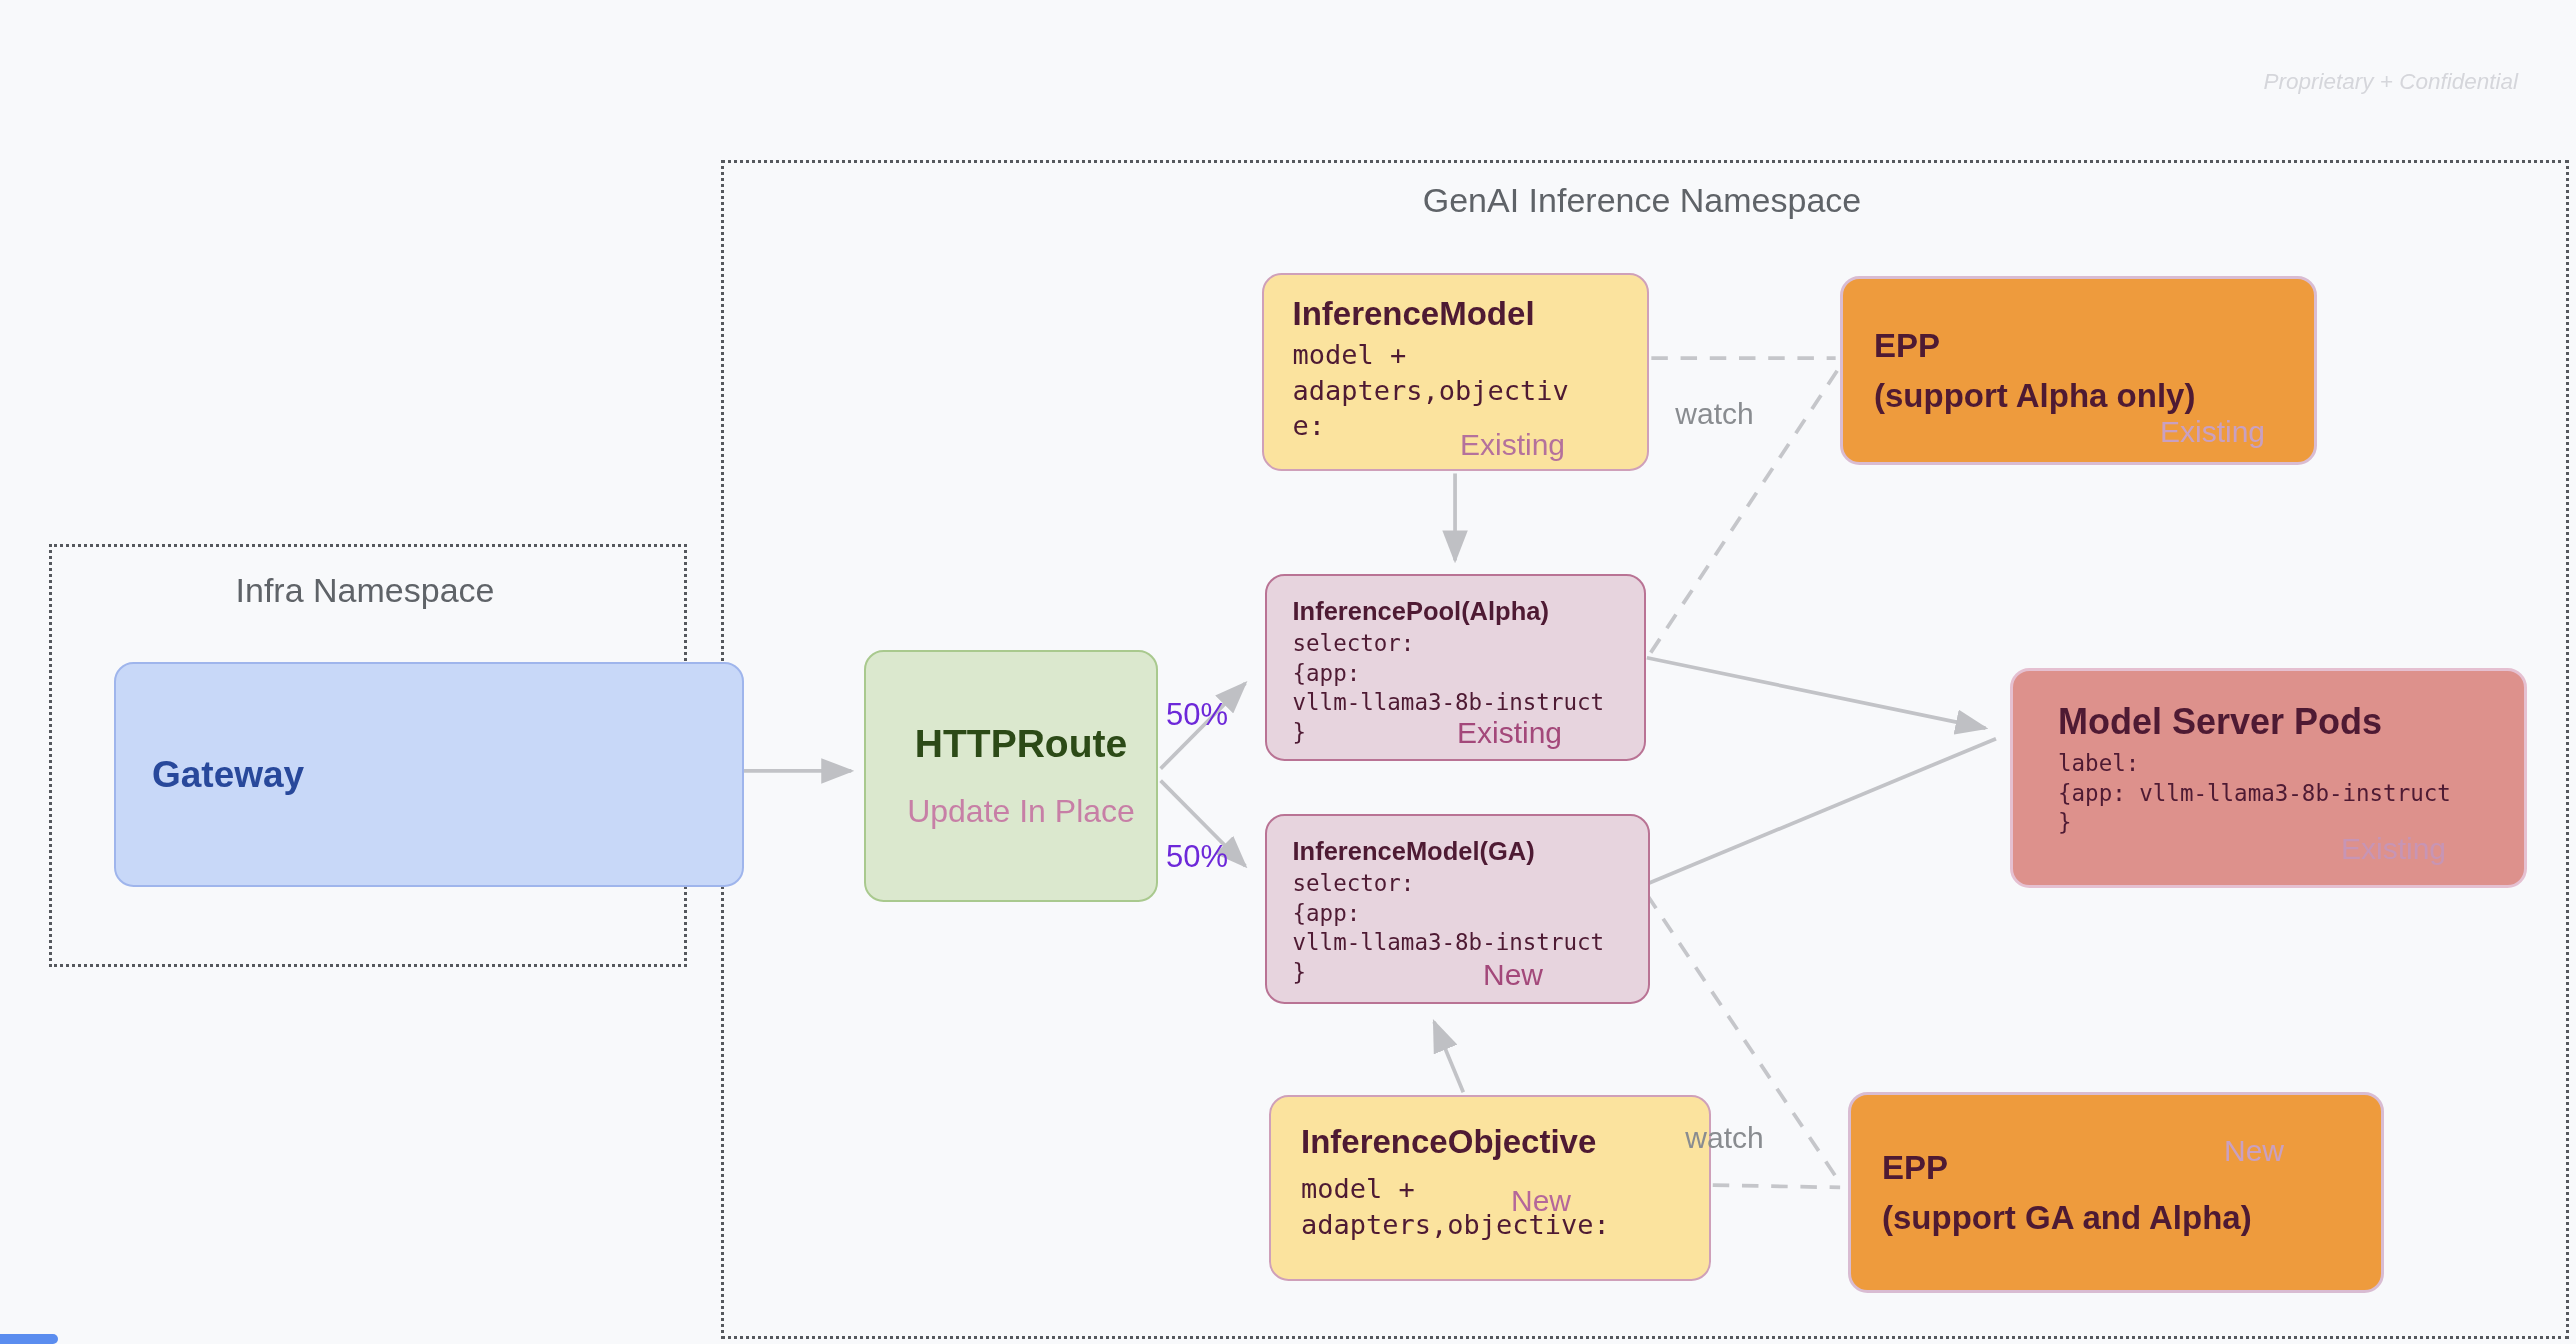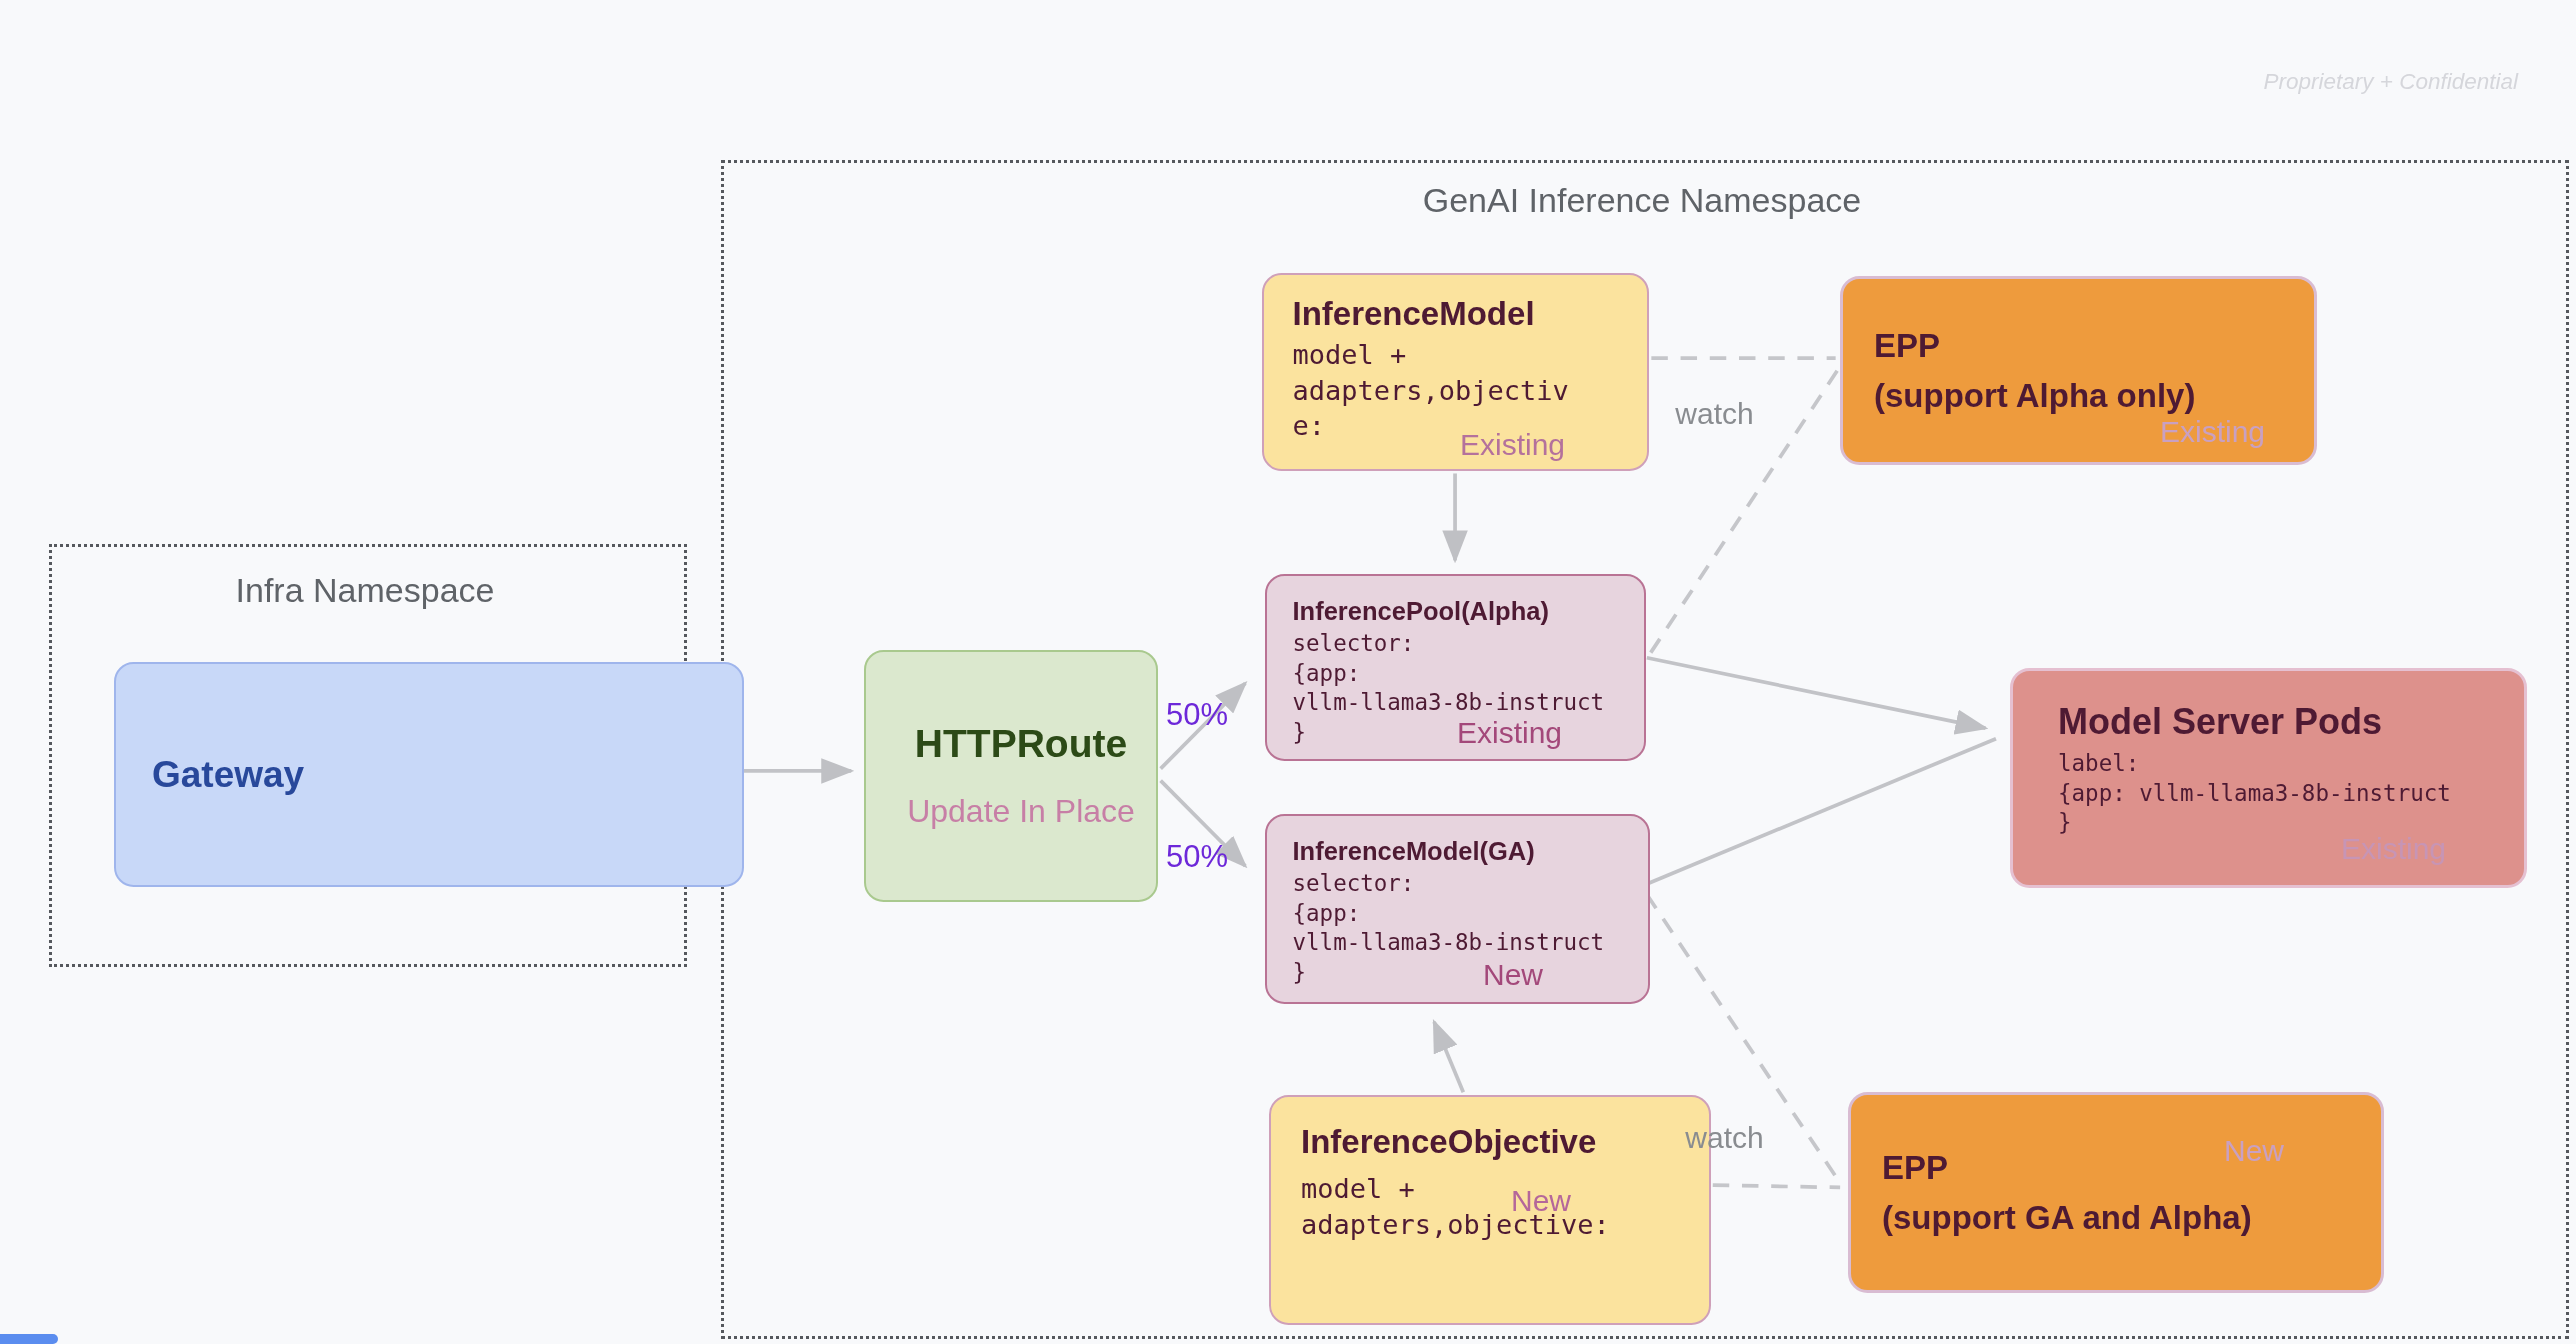--- a/index.html
+++ b/index.html
@@ -33,21 +33,21 @@
              align-items:center;justify-content:center;gap:27px;padding-left:20px;}
   .httproute .title{color:#2C4A17;font-size:39px;}
   .httproute .subtitle{color:#C77FA6;font-size:32px;}
 
   
   .yellow{background:#FBE39E;border:2.2px solid #CFA0B9;}
   .infmodel{left:1262px;top:273px;width:387px;height:198px;padding:19.5px 0 0 28.5px;}
   .infmodel .title{font-size:33px;}
   .infmodel .code{font-size:27px;margin-top:4.5px;}
   .infmodel .badge{color:#B4719C;right:82px;bottom:7.5px;}
-  .objective{left:1269px;top:1095px;width:442px;height:230px;padding:25.5px 0 0 30px;}
+  .objective{left:1269px;top:1095px;width:442px;height:186px;padding:25.5px 0 0 30px;}
   .objective .title{font-size:33px;}
   .objective .code{font-size:27px;margin-top:10.5px;}
   .objective .badge{color:#B5679A;left:240px;top:87px;}
 
   
   .orange{background:#EE9B3D;border:3px solid #D9BCD2;display:flex;flex-direction:column;
           justify-content:center;}
   .orange .title{font-size:33px;line-height:1.5;padding-left:31px;}
   .epp-alpha{left:1840px;top:276px;width:477px;height:189px;}
   .epp-alpha .badge{color:#C9A0C2;right:49px;bottom:13.5px;}

